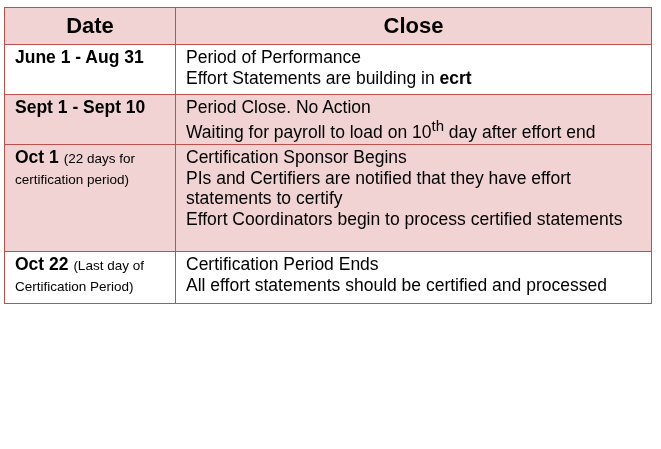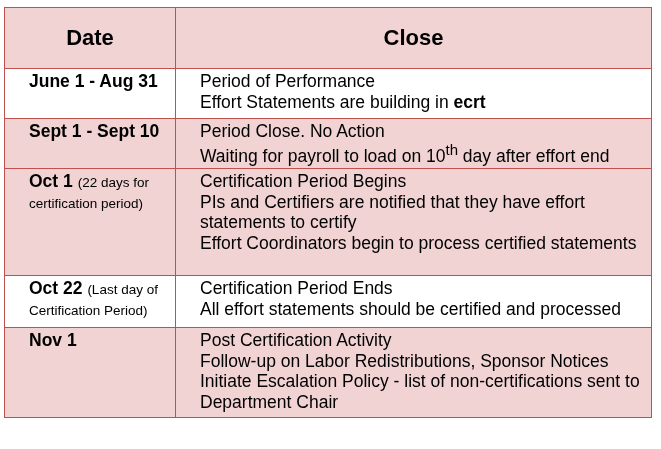--- a/index.html
+++ b/index.html
@@ -6,28 +6,28 @@
     body { width: 661px; height: 449px; position: relative; overflow: hidden;
            font-family: "Liberation Sans", sans-serif; color: #000; }
     table.timeline {
       position: absolute; left: 4px; top: 7px;
       width: 647px; border-collapse: collapse;
       table-layout: fixed;
     }
     table.timeline td, table.timeline th {
       border: 1.5px solid #c0504d;
       vertical-align: top;
-      padding: 2px 6px 2px 24px;
+      padding: 2px 6px 2px 10px;
       font-size: 17.5px;
       line-height: 20.5px;
     }
     col.c-date { width: 171px; }
     col.c-action { width: 476px; }
     th { font-size: 22px !important; font-weight: bold; text-align: center;
-         vertical-align: middle !important; height: 36px; padding: 12px !important; }
+         vertical-align: middle !important; height: 36px; padding: 0 !important; }
     tr.pink td, tr.pink th { background: #f2d3d3; }
     tr.white td { background: #ffffff; }
     .date-main { font-weight: bold; font-size: 17.5px; }
     .date-note { font-weight: normal; font-size: 13.5px; line-height: 17px; }
     .action-line { display: block; }
     .bold { font-weight: bold; }
     sup { font-size: 15px; line-height: 0; vertical-align: super; }
     tr.r1 td { height: 45px; }
     tr.r2 td { height: 45px; }
     tr.r3 td { height: 44px; }
@@ -71,42 +71,32 @@
   </tr>
 
 
   <tr class="pink r4">
     <td>
       <span class="date-main">Oct 1</span>
       <span class="date-note">(22 days for</span><br>
       <span class="date-note">certification period)</span>
     </td>
     <td>
-      <span class="action-line">Certification Period Begins</span>
+      <span class="action-line">Certification Sponsor Begins</span>
       <span class="action-line">PIs and Certifiers are notified that they have effort statements to certify</span>
       <span class="action-line">Effort Coordinators begin to process certified statements</span>
     </td>
   </tr>
 
   <tr class="white r5">
     <td>
       <span class="date-main">Oct 22</span>
       <span class="date-note">(Last day of</span><br>
       <span class="date-note">Certification Period)</span>
     </td>
     <td>
       <span class="action-line">Certification Period Ends</span>
       <span class="action-line">All effort statements should be certified and processed</span>
     </td>
   </tr>
 
-  <tr class="pink r6">
-    <td>
-      <span class="date-main">Nov 1</span>
-    </td>
-    <td>
-      <span class="action-line">Post Certification Activity</span>
-      <span class="action-line">Follow-up on Labor Redistributions, Sponsor Notices</span>
-      <span class="action-line">Initiate Escalation Policy - list of non-certifications sent to Department Chair</span>
-    </td>
-  </tr>
 </tbody>
   </table>
 
 </body></html>

